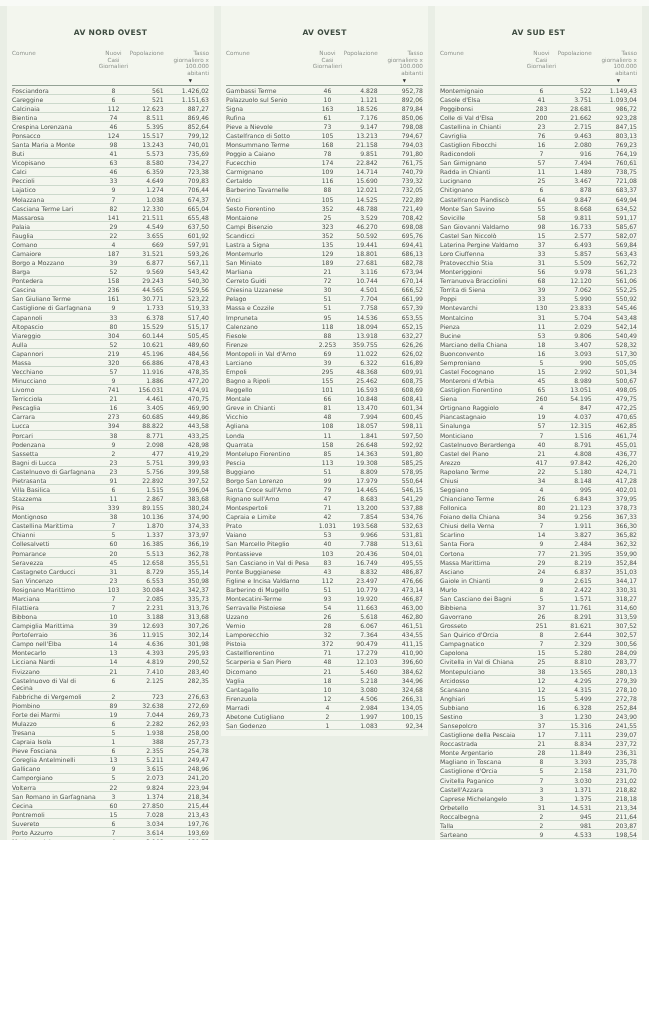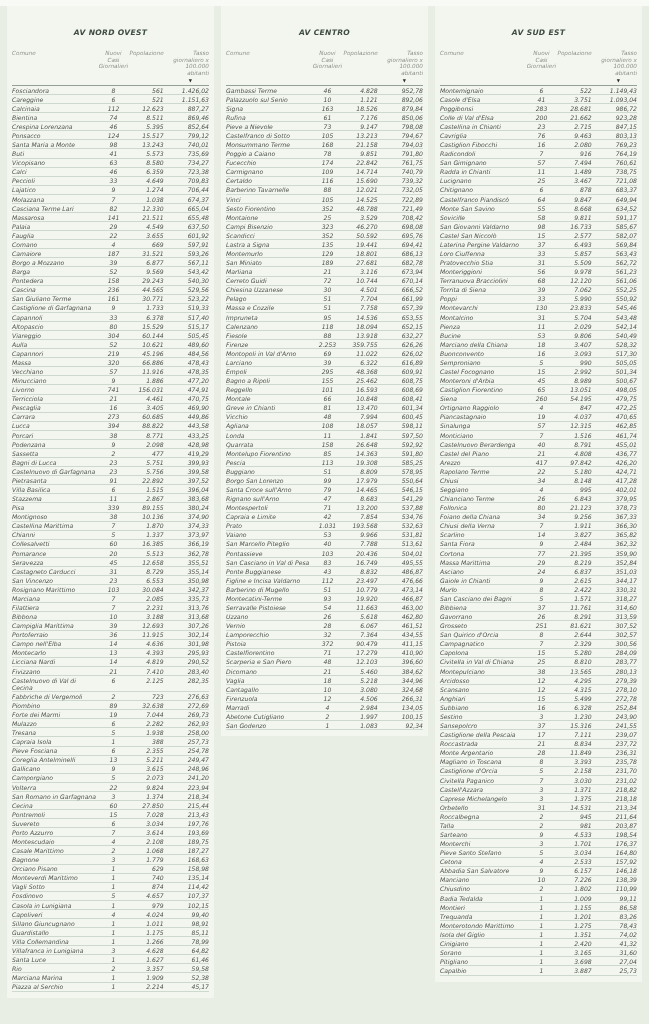--- a/index.html
+++ b/index.html
@@ -1,22 +1,22 @@
 <!DOCTYPE html>
 <html><head>
 <meta charset="utf-8">
 <style>
   :root{
     --page-bg:#e9eee5; --table-bg:#f3f6ee; --topstrip:#f8faf6;
     --title:#3f4d42; --header:#8d928c; --text:#4b514b;
     --divider:#ccd9cc; --header-line:#93a295;
   }
   html,body{margin:0;padding:0;}
-  .page{position:relative;width:649px;height:1024px;background:var(--page-bg);
-        overflow:hidden;font-family:"DejaVu Sans",sans-serif;font-style:italic;}
+  .page{position:relative;width:649px;height:840px;background:var(--page-bg);
+        overflow:hidden;font-family:"DejaVu Sans",sans-serif;}
   .topstrip{height:6px;background:var(--topstrip);}
   .tables{display:flex;gap:7px;padding:0 7px;align-items:flex-start;}
   .tcol{flex:1;min-width:0;background:var(--table-bg);padding:0 5px 6px 5px;}
   .title{text-align:center;font-weight:bold;font-size:7.6px;letter-spacing:.3px;
          color:var(--title);margin:22px 0 13px 0;}
   .hrow{display:flex;align-items:flex-start;color:var(--header);font-size:5.7px;
         line-height:6.6px;padding-bottom:2px;border-bottom:1px solid var(--header-line);}
   .c1{width:44%;padding-right:2px;box-sizing:border-box;}
   .c2{width:15%;text-align:center;}
   .c3{width:18%;text-align:right;}
@@ -637,21 +637,21 @@
           <div class="row">
             <div class="c1">Piazza al Serchio</div>
             <div class="c2">1</div>
             <div class="c3">2.214</div>
             <div class="c4">45,17</div>
           </div>
         </div>
     </div>
 
     <div class="tcol">
-      <div class="title">AV CENTRO</div>
+      <div class="title">AV OVEST</div>
       <div class="hrow">
         <div class="c1">Comune</div>
         <div class="c2">Nuovi Casi Giornalieri</div>
         <div class="c3">Popolazione</div>
         <div class="c4">
           <span>Tasso giornaliero x 100.000 abitanti</span>
           <span class="sort">▼</span>
         </div>
       </div>
       <div>

